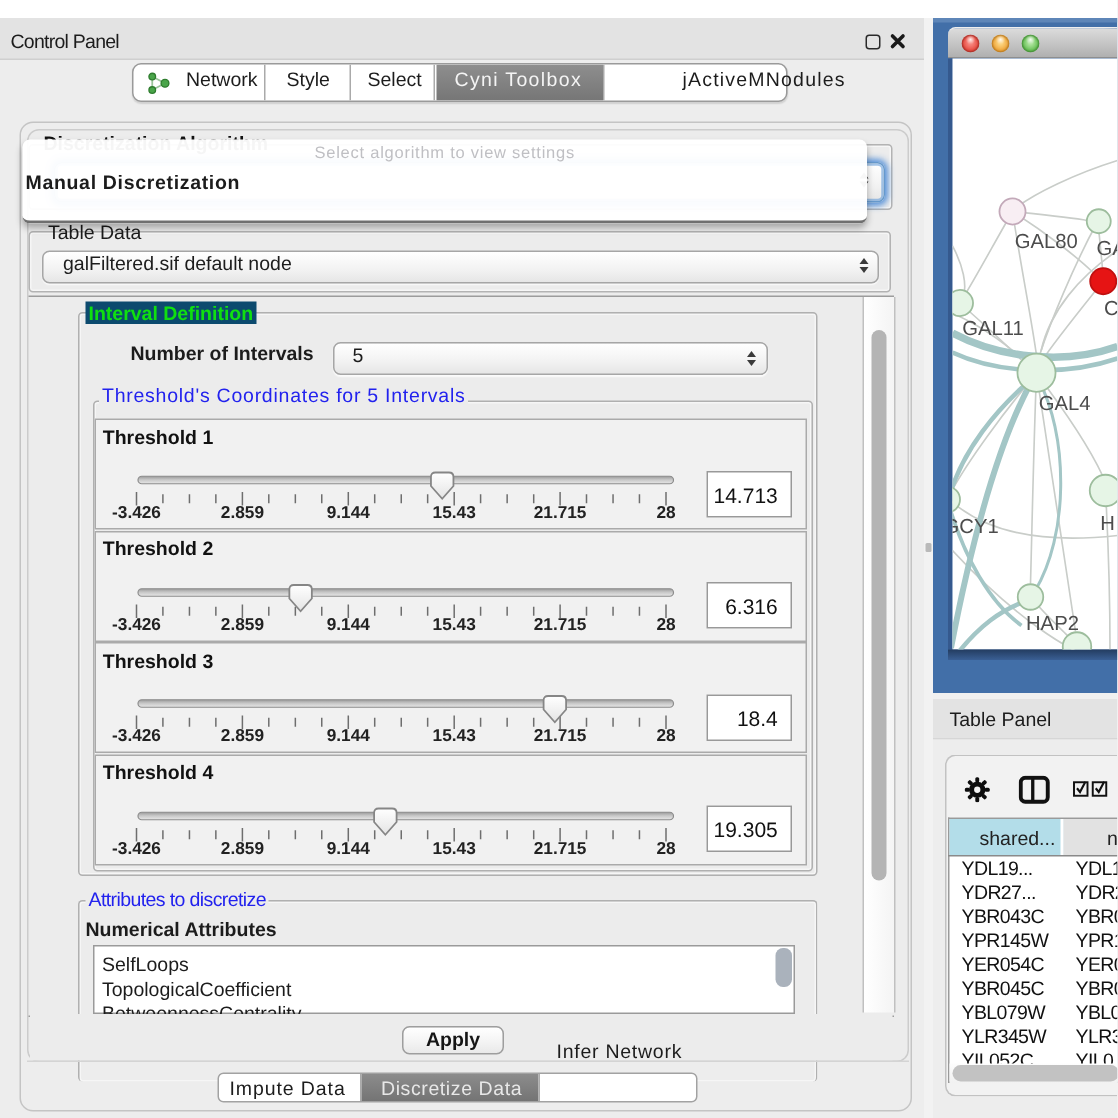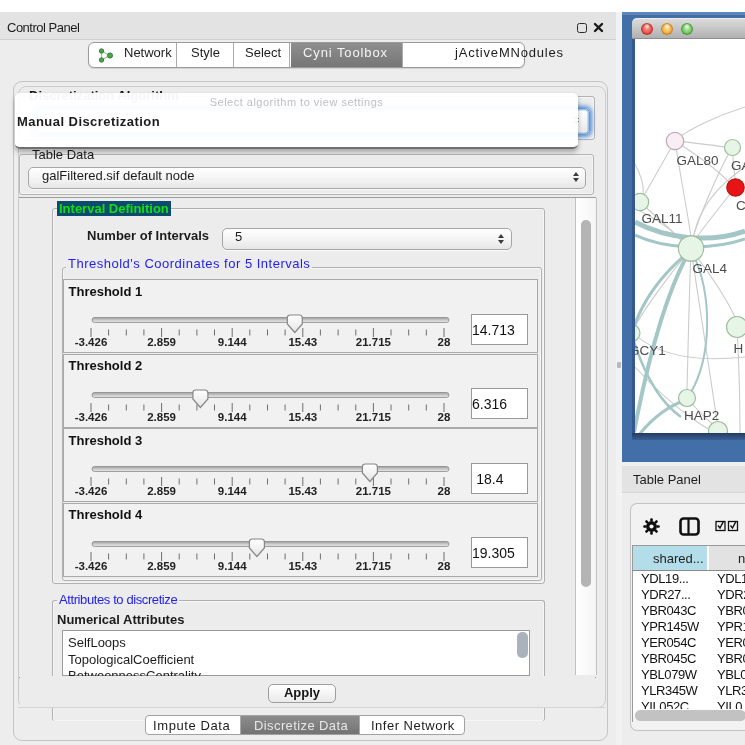--- a/index.html
+++ b/index.html
@@ -7,21 +7,21 @@
 .abs{position:absolute;}
 .t13{font-size:13px;color:#1c1c1c;}
 .group{position:absolute;border:1px solid #b3b3b3;border-radius:3px;box-shadow:inset 0 0 0 1px rgba(255,255,255,0.5);}
 .gtitle{position:absolute;font-size:13px;background:transparent;}
 .combo{position:absolute;border:1px solid #a6a6a6;border-radius:5px;background:linear-gradient(#ffffff,#f2f2f2 60%,#e6e6e6);box-shadow:0 1px 1px rgba(255,255,255,0.8);}
 .stepper{position:absolute;width:9px;height:12px;}
 .stepper:before{content:"";position:absolute;left:1px;top:1px;border-left:3.5px solid transparent;border-right:3.5px solid transparent;border-bottom:4.5px solid #3a3a3a;}
 .stepper:after{content:"";position:absolute;left:1px;bottom:1px;border-left:3.5px solid transparent;border-right:3.5px solid transparent;border-top:4.5px solid #3a3a3a;}
 .tpanel{position:absolute;left:63px;width:473px;height:72px;border:1px solid #aaaaaa;background:#f1f1f1;}
 .tlabel{position:absolute;left:4.5px;top:3.5px;font-size:13px;font-weight:bold;color:#111;}
-.vbox{position:absolute;left:407px;top:33.5px;width:56.5px;height:31px;border:1px solid #999;background:#fff;font-size:14px;color:#111;text-align:right;line-height:30px;padding-right:23px;box-sizing:border-box;}
+.vbox{position:absolute;left:407px;top:33.5px;width:56.5px;height:31px;border:1px solid #999;background:#fff;font-size:14px;color:#111;text-align:right;line-height:30px;padding-right:8px;box-sizing:border-box;}
 .scalelbl{position:absolute;top:56px;font-size:11.5px;font-weight:bold;color:#222;transform:translateX(-50%);}
 .seg{position:absolute;height:100%;display:flex;align-items:center;justify-content:center;font-size:13px;color:#1c1c1c;box-sizing:border-box;}
 </style>
 </head>
 <body>
 <div id="app">
 
 <div class="abs" style="left:0;top:0;width:616px;height:27px;background:#e3e3e3;border-bottom:1px solid #cfcfcf;"></div>
 <div class="abs t13" style="left:7px;top:7.5px;letter-spacing:-0.5px;">Control Panel</div>
 <div class="abs" style="left:577px;top:11px;width:8px;height:8px;border:1.6px solid #2a2a2a;border-radius:2.5px;"></div>
@@ -298,21 +298,21 @@
 
 <div class="abs" style="left:18px;top:695px;width:588px;height:1px;background:#d4d4d4;"></div>
 
 <div class="abs" style="left:145px;top:703px;width:320px;height:20px;background:#ffffff;border:1px solid #a2a2a2;border-radius:4px;box-sizing:border-box;overflow:hidden;">
   <div class="abs" style="left:94px;top:0;width:1px;height:100%;background:#aaa;"></div>
   <div class="abs" style="left:95px;top:0;width:118px;height:100%;background:linear-gradient(#8c8c8c,#747474);"></div>
   <div class="abs" style="left:213px;top:0;width:1px;height:100%;background:#aaa;"></div>
 </div>
 <div class="abs t13" style="left:153px;top:705.5px;font-weight:500;letter-spacing:0.6px;">Impute Data</div>
 <div class="abs t13" style="left:254px;top:705.5px;font-weight:500;color:#e8e8e8;letter-spacing:0.4px;">Discretize Data</div>
-<div class="abs t13" style="left:371px;top:706px;font-weight:500;letter-spacing:0.5px;">Infer Network</div>
+<div class="abs t13" style="left:371px;top:681px;font-weight:500;letter-spacing:0.5px;">Infer Network</div>
 
 <div class="abs" style="left:15px;top:81px;width:563px;height:54px;background:rgba(255,255,255,0.96);border-radius:5px;border-bottom:2px solid #6f6f6f;box-shadow:0 3px 5px rgba(0,0,0,0.3);"></div>
 <div class="abs" style="left:15px;top:83.5px;width:563px;text-align:center;font-size:11px;color:#bfbfc3;letter-spacing:0.5px;">Select algorithm to view settings</div>
 <div class="abs t13" style="left:17px;top:102px;font-weight:bold;letter-spacing:0.45px;">Manual Discretization</div>
 
 <div class="abs" style="left:616px;top:0;width:6px;height:745px;background:#f2f2f2;"></div>
 <div class="abs" style="left:616.5px;top:350px;width:4px;height:6px;background:#b9b9b9;border-radius:1px;"></div>
 <div class="abs" style="left:622px;top:0;width:123px;height:450px;background:#426fa8;"></div>
 <div class="abs" style="left:622px;top:0;width:123px;height:3px;background:#5e86b8;"></div>
 

